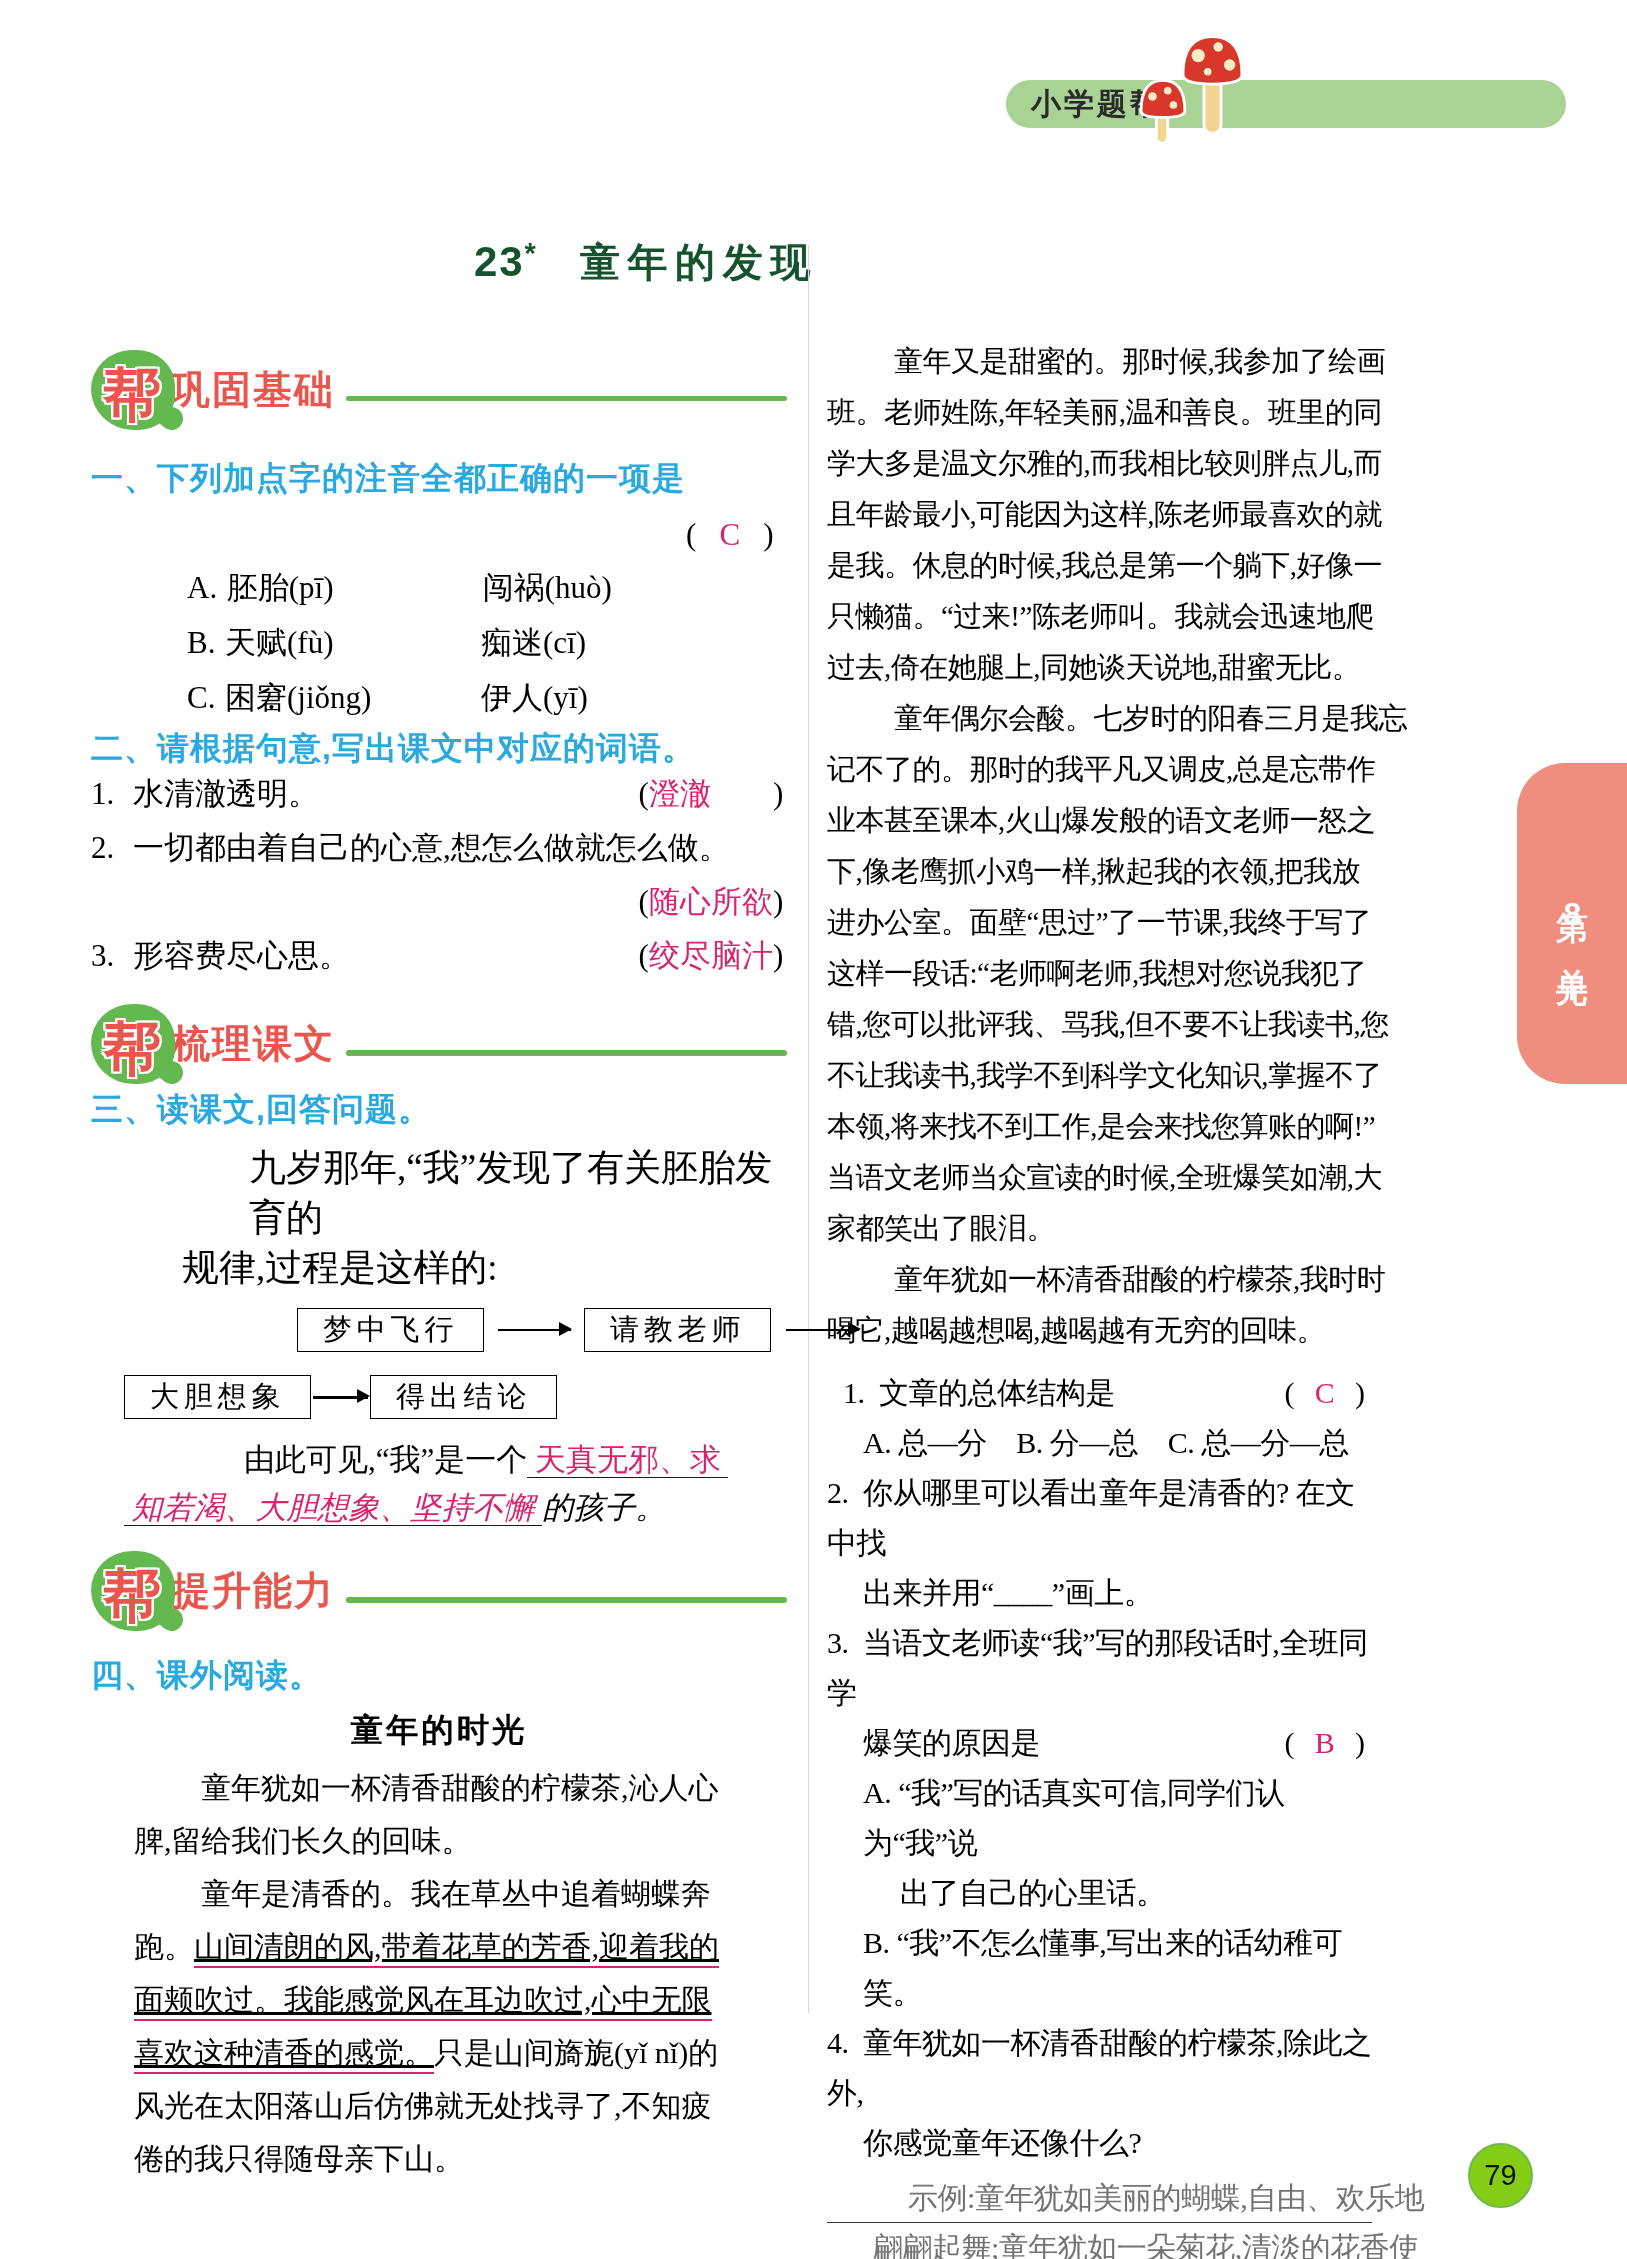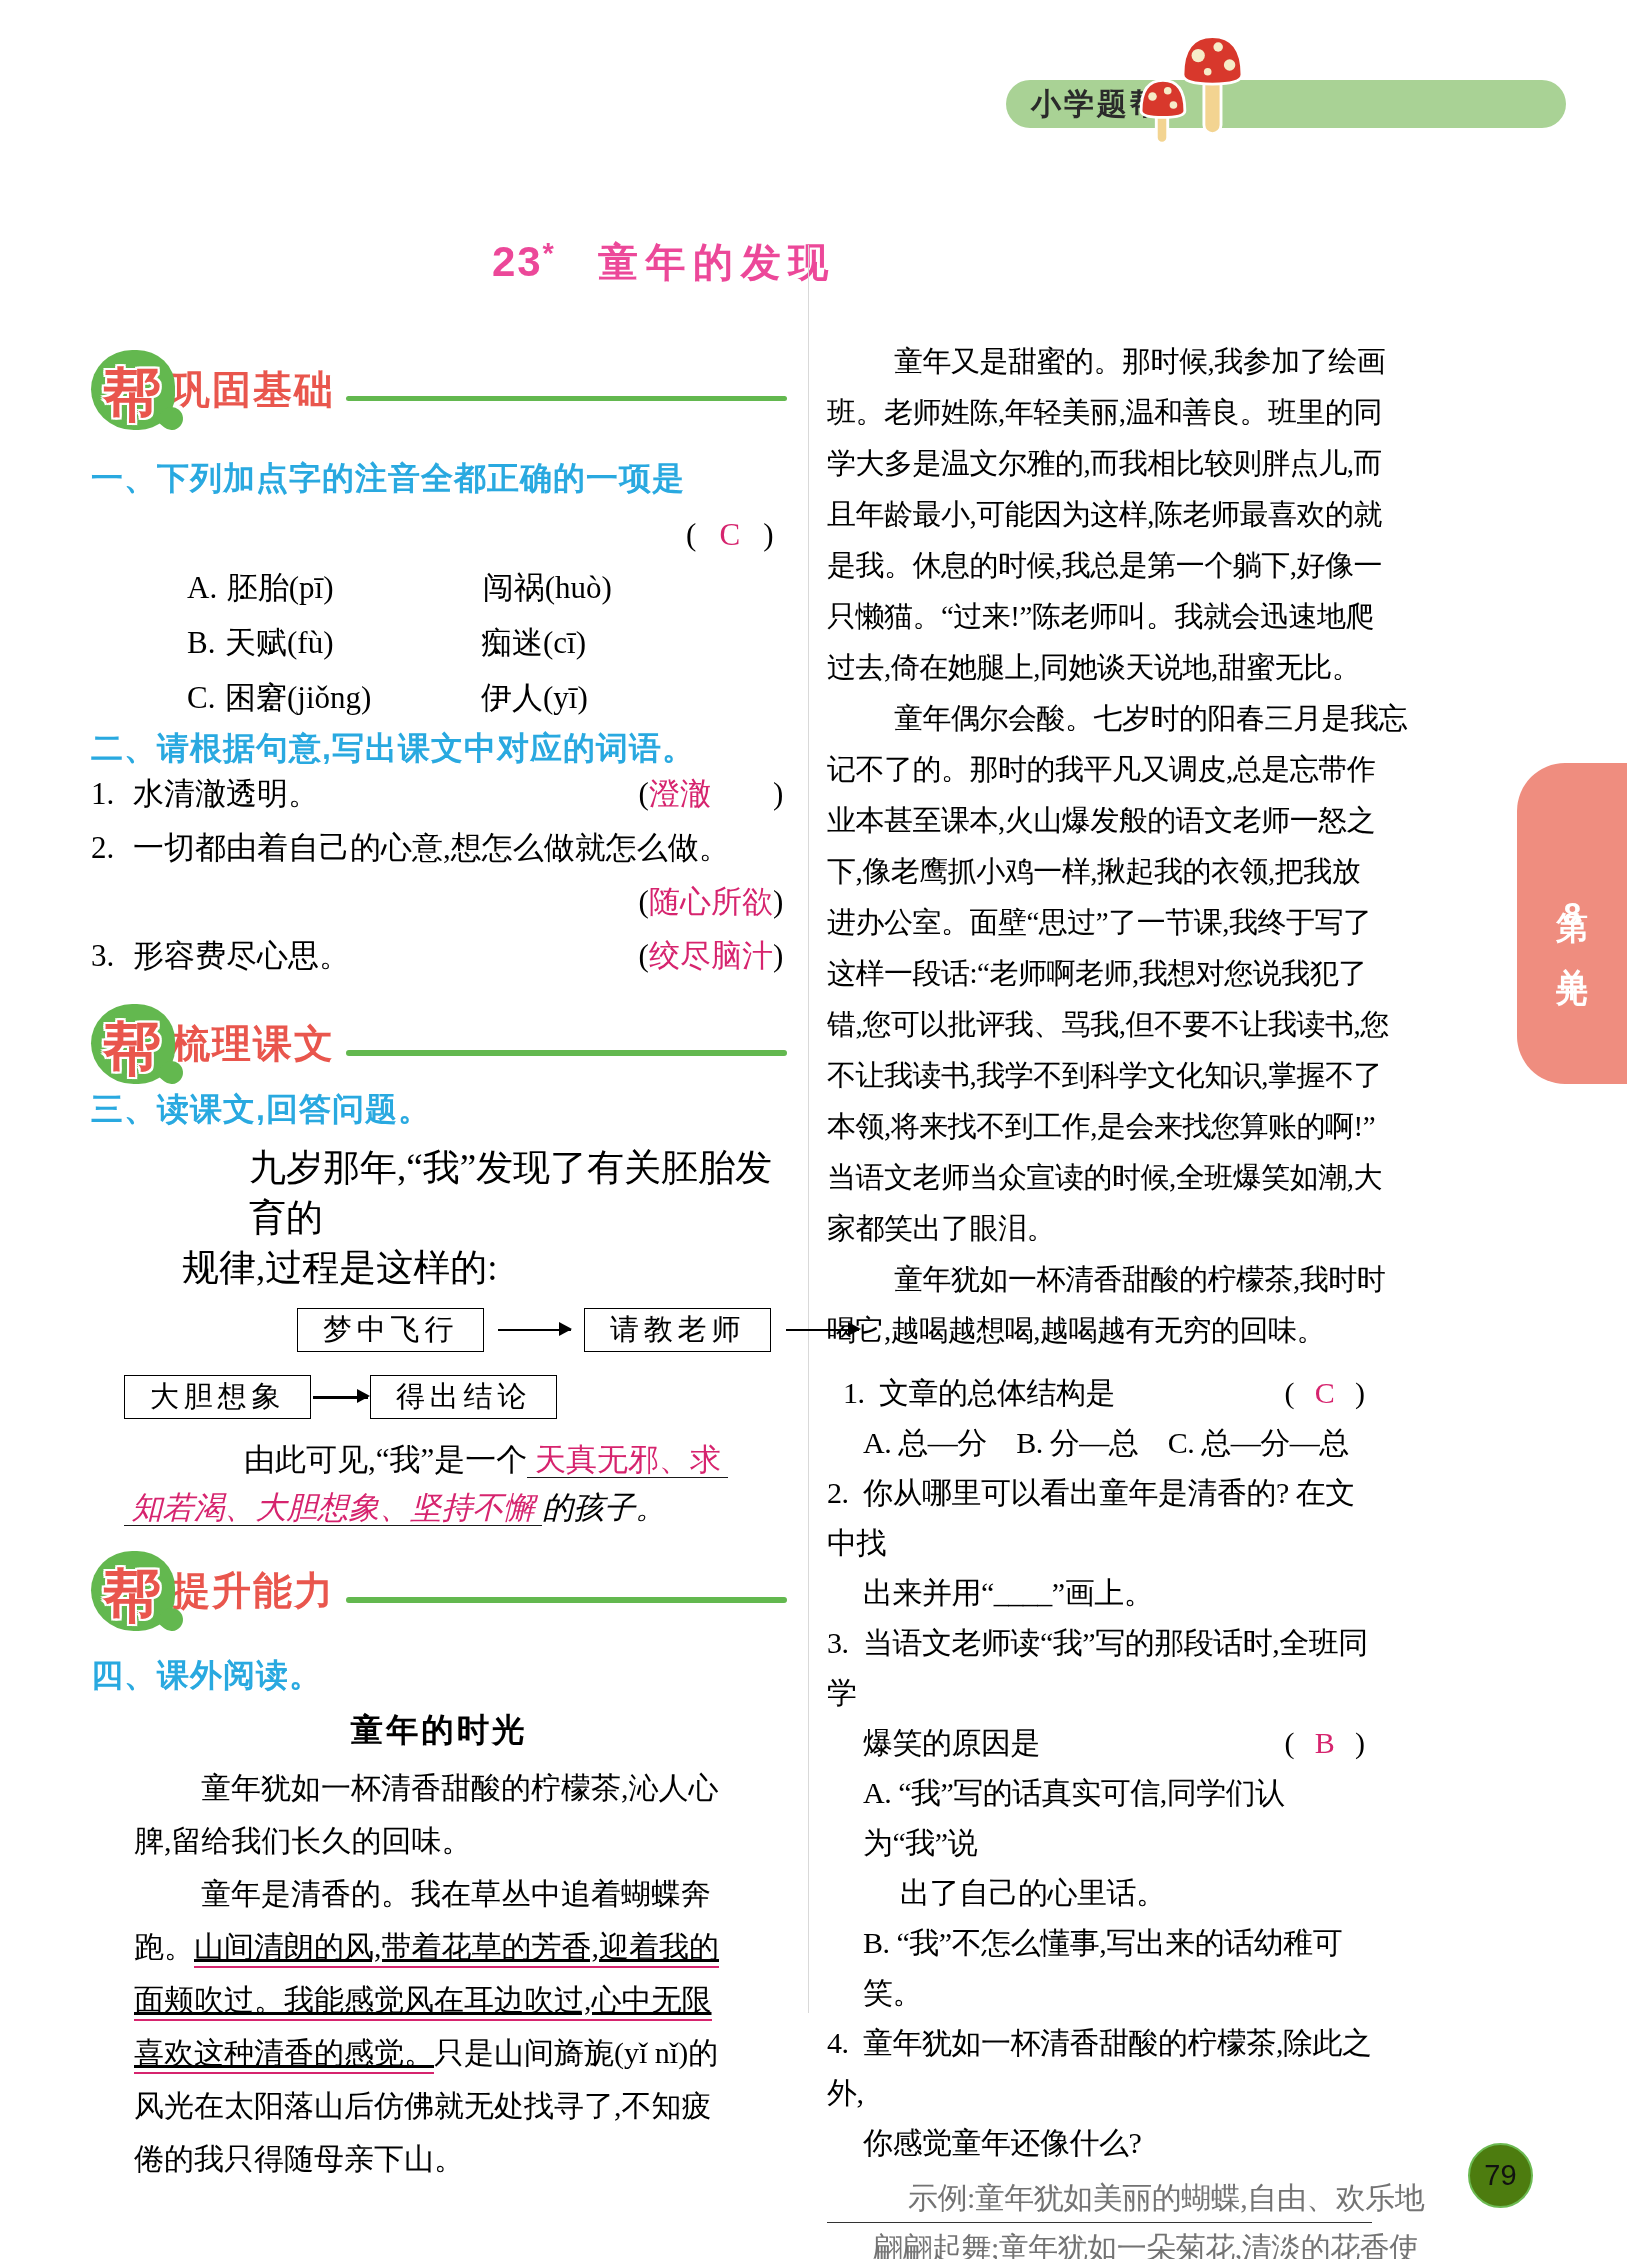--- a/index.html
+++ b/index.html
@@ -7,34 +7,34 @@
   .page { position:relative; width:1628px; height:2260px; background:#ffffff; overflow:hidden; }
 
   
   .brand-pill { position:absolute; left:1006px; top:80px; width:560px; height:48px;
     background:#a9d295; border-radius:25px; }
   .brand-label { padding-left:25px; line-height:48px; font-size:30px; font-weight:bold;
     color:#2a2a2a; letter-spacing:2.9px; font-family:"Liberation Sans", sans-serif; }
   .mushrooms { position:absolute; left:1120px; top:27px; width:124px; height:119px; }
 
   .title-row { position:absolute; left:0; top:235px; width:1292px; text-align:center;
-    font-family:"Liberation Sans", sans-serif; font-weight:bold; color:#ec4899;padding-left:18px; }
+    font-family:"Liberation Sans", sans-serif; font-weight:bold; color:#14532d; }
   .lesson-no { font-size:42px; letter-spacing:1.9px; }
   .lesson-star { font-size:29px; vertical-align:13.4px; }
   .lesson-title { font-size:40px; letter-spacing:7.6px; margin-left:44px; }
 
   
   .divider { position:absolute; left:808px; top:245px; width:1px; height:1768px; background:#d9d9d9; }
   .unit-tab { position:absolute; right:0; top:763px; width:111px; height:321px; background:#ef8d7f;
     border-radius:48px 0 0 48px; display:flex; align-items:center; justify-content:center; }
   .unit-tab span { writing-mode:vertical-rl; text-orientation:upright; color:#fff; font-weight:bold;
     font-size:32px; letter-spacing:9.6px; font-family:"Liberation Sans", sans-serif; }
   .pageno { position:absolute; left:1468px; top:2143px; width:61px; height:61px; border:2.9px solid #6cba52;
     border-radius:50%; display:flex; align-items:center; justify-content:center; font-size:29px;
-    font-family:"Liberation Sans", sans-serif; color:#111; background:#4d7c0f; }
+    font-family:"Liberation Sans", sans-serif; color:#111; background:#84cc16; }
 
   
   .leftcol  { position:absolute; left:91px;  top:346px; width:696px; }
   .rightcol { position:absolute; left:827px; top:336px; width:545px; }
 
   
   .sec { display:flex; align-items:center; height:88px; }
   .blob { position:relative; width:84px; height:80px; background:#63b84f; border-radius:52% 48% 46% 54%; flex:0 0 auto; }
   .blob::after { content:""; position:absolute; right:-7.6px; bottom:0px; width:23px; height:23px;
     background:#63b84f; border-radius:60% 60% 60% 15%; transform:rotate(40deg); }

